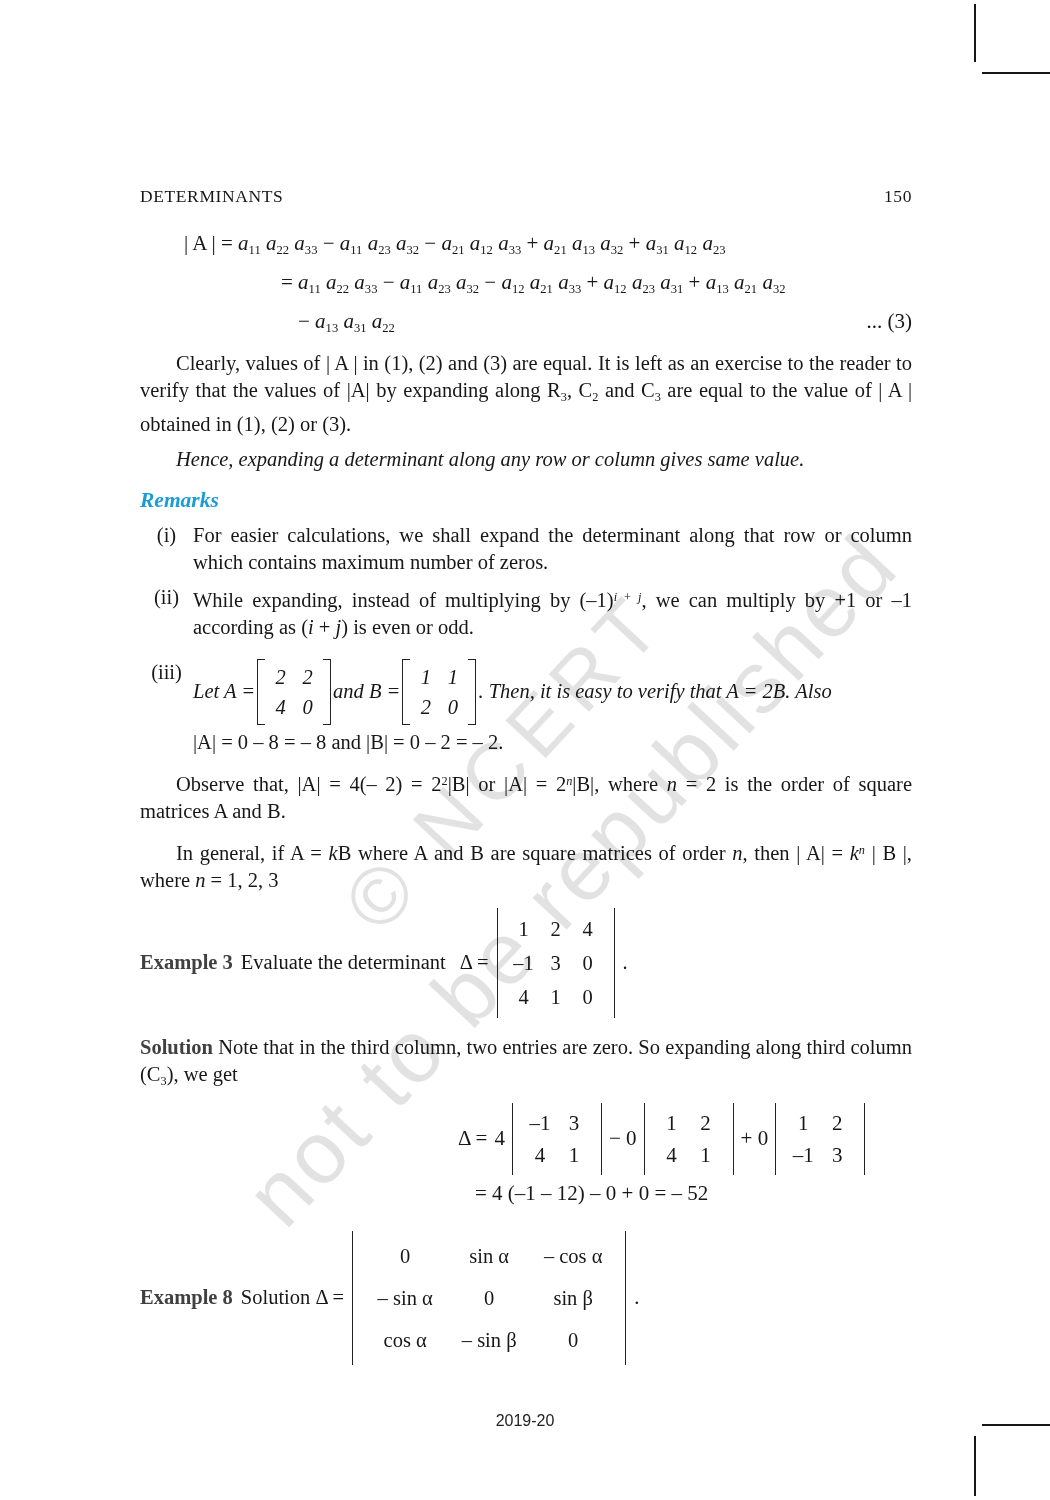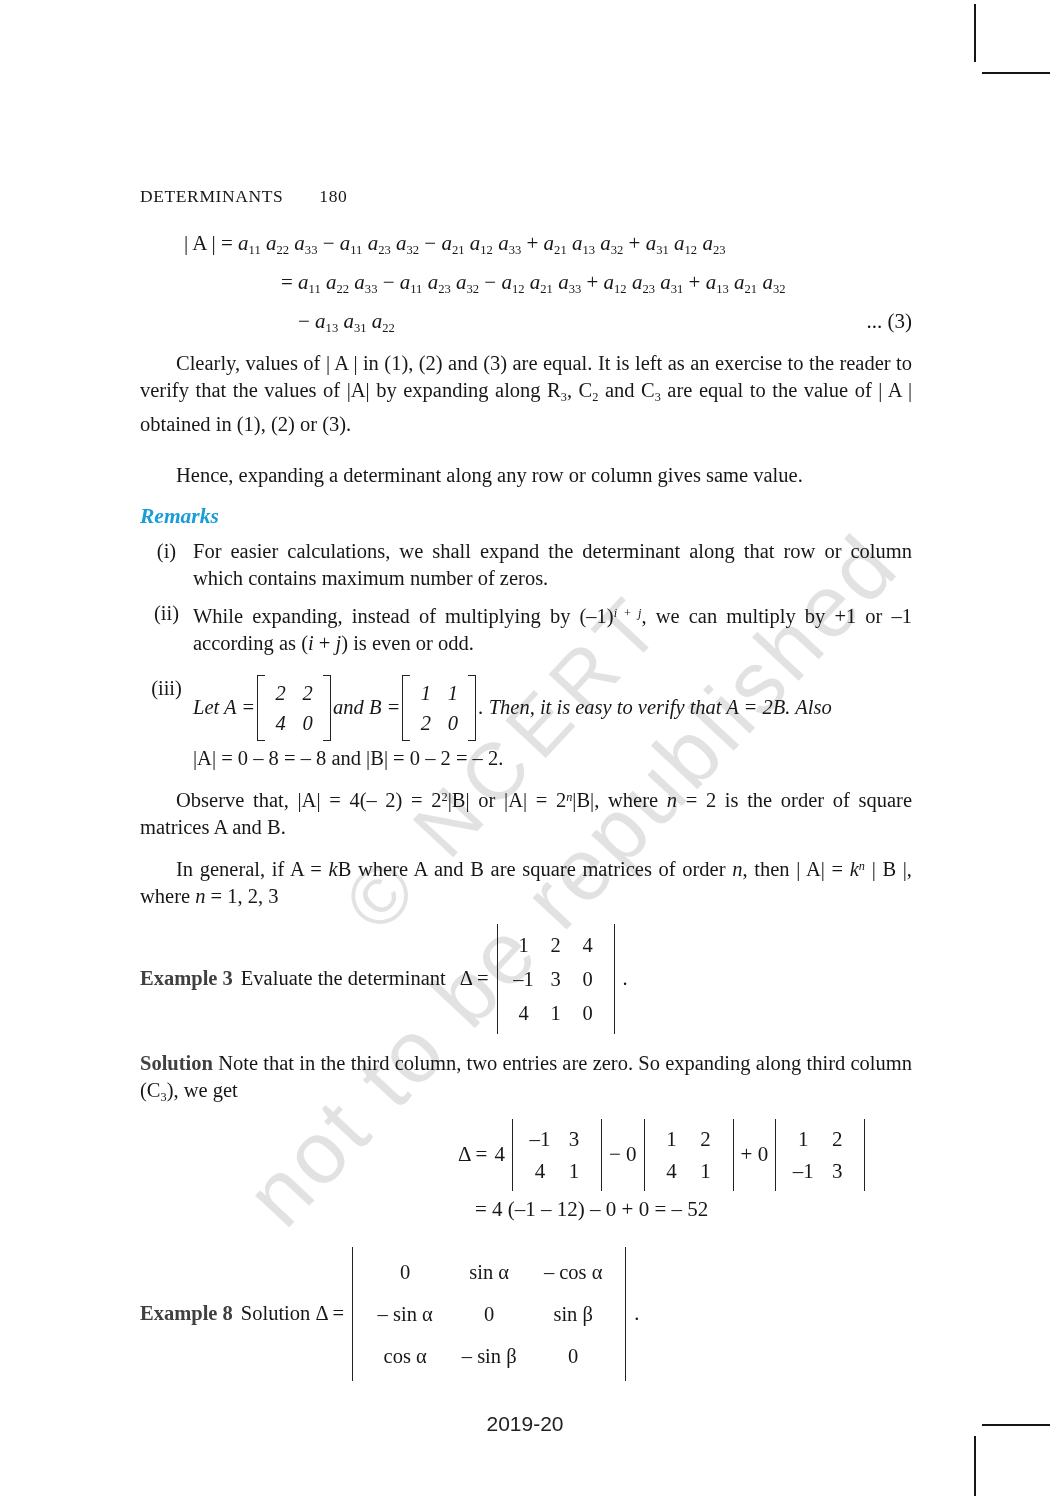--- a/index.html
+++ b/index.html
@@ -18,21 +18,21 @@
   }
   .wm1 { left:505px; top:762px; font-size:80px; letter-spacing:10px; }
   .wm2 { left:572px; top:880px; font-size:88px; letter-spacing:4px; }
   
   .crop { position:absolute; background:#161616; z-index:3; }
   
   .content {
     position:absolute; z-index:2; left:140px; width:772px; top:185px;
     font-size:20.5px; line-height:27px;
   }
-  .pg-header { display:flex; justify-content:flex-start; align-items:baseline;
+  .pg-header { display:flex; justify-content:space-between; align-items:baseline;
     font-size:17.5px; letter-spacing:0.6px; line-height:22px; }
   .pg-header .gap { width:36px; }
   
   .eqblock { margin-top:20px; font-size:21px; line-height:32px; }
   .eline1 { margin-left:44px; }
   .eline2 { margin-left:158px; }
   .eline3 { margin-left:141px; }
   .eline4 { margin-left:158px; display:flex;gap:19px; }
   .eline4 .eqnum { margin-left:auto; }
   sub { font-size:0.6em; vertical-align:-0.32em; letter-spacing:0; }
@@ -68,55 +68,55 @@
   .dmatT .mcell { width:84px; }
   
   .iii-line1 { display:flex; align-items:center; white-space:nowrap;font-style:italic; }
   .iii-line2 { margin-top:4px; }
   .ex-row { display:flex; align-items:center; gap:8px; margin-top:14px; white-space:nowrap; }
   .soleq { margin-top:8px; margin-left:318px; font-size:21px; }
   .soleq-l1 { display:flex; align-items:center; gap:7px; white-space:nowrap; }
   .soleq-l2 { margin-left:17px; margin-top:5px; }
   
   .footer { position:absolute; z-index:2; left:0; right:0; top:1412px; text-align:center;
-    font-family:"Liberation Sans","DejaVu Sans",sans-serif; font-size:21px; color:#222; }
+    font-family:"Liberation Sans","DejaVu Sans",sans-serif; font-size:16px; color:#222; }
 </style>
 </head>
 <body>
 
 <div class="page">
 
   <div class="wm wm1">© NCERT</div>
   <div class="wm wm2">not to be republished</div>
 
   <div class="crop" style="left:974px;top:4px;width:2px;height:58px;"></div>
   <div class="crop" style="left:982px;top:72px;width:68px;height:2px;"></div>
   <div class="crop" style="left:982px;top:1424px;width:68px;height:2px;"></div>
   <div class="crop" style="left:974px;top:1436px;width:2px;height:60px;"></div>
 
   <div class="content">
 
     <div class="pg-header">
       <span>DETERMINANTS</span>
       <span class="gap"></span>
-      <span>180</span>
+      <span>150</span>
     </div>
 
     <div class="eqblock">
       <div class="eline1">| A | = <i>a</i><sub>11</sub> <i>a</i><sub>22</sub> <i>a</i><sub>33</sub> − <i>a</i><sub>11</sub> <i>a</i><sub>23</sub> <i>a</i><sub>32</sub> − <i>a</i><sub>21</sub> <i>a</i><sub>12</sub> <i>a</i><sub>33</sub> + <i>a</i><sub>21</sub> <i>a</i><sub>13</sub> <i>a</i><sub>32</sub> + <i>a</i><sub>31</sub> <i>a</i><sub>12</sub> <i>a</i><sub>23</sub></div>
       <div class="eline3">= <i>a</i><sub>11</sub> <i>a</i><sub>22</sub> <i>a</i><sub>33</sub> − <i>a</i><sub>11</sub> <i>a</i><sub>23</sub> <i>a</i><sub>32</sub> − <i>a</i><sub>12</sub> <i>a</i><sub>21</sub> <i>a</i><sub>33</sub> + <i>a</i><sub>12</sub> <i>a</i><sub>23</sub> <i>a</i><sub>31</sub> + <i>a</i><sub>13</sub> <i>a</i><sub>21</sub> <i>a</i><sub>32</sub></div>
       <div class="eline4">
         <span>− <i>a</i><sub>13</sub> <i>a</i><sub>31</sub> <i>a</i><sub>22</sub></span>
         <span class="eqnum">... (3)</span>
       </div>
     </div>
 
     <p class="para indent" style="margin-top:6px;">Clearly, values of | A | in (1), (2) and (3) are equal. It is left as an exercise to the reader to verify that the values of |A| by expanding along R<sub>3</sub>, C<sub>2</sub> and C<sub>3</sub> are equal to the value of | A | obtained in (1), (2) or (3).</p>
 
-    <p class="para indent" style="margin-top:24px;">Hence, expanding a determinant along any row or column gives same value.</p>
+    <p class="para indent" style="margin-top:8px;font-style:italic;">Hence, expanding a determinant along any row or column gives same value.</p>
 
     <div class="remarks-title">Remarks</div>
 
     <div class="listitem">
       <span class="lbl">(i)</span>
       <span class="txt">For easier calculations, we shall expand the determinant along that row or column which contains maximum number of zeros.</span>
     </div>
 
     <div class="listitem">
       <span class="lbl">(ii)</span>

